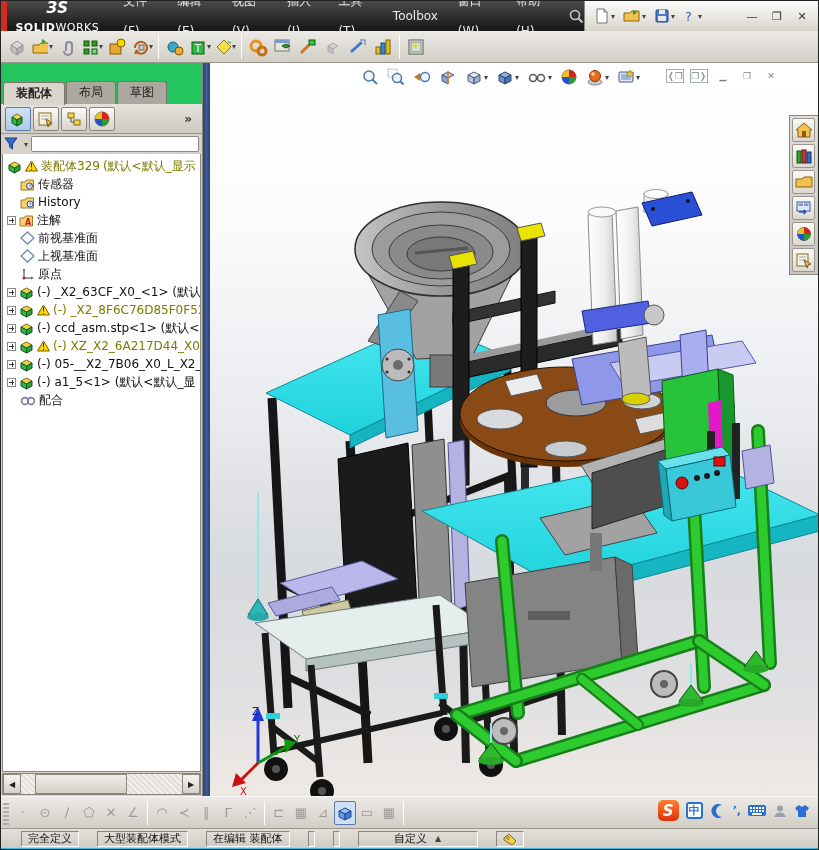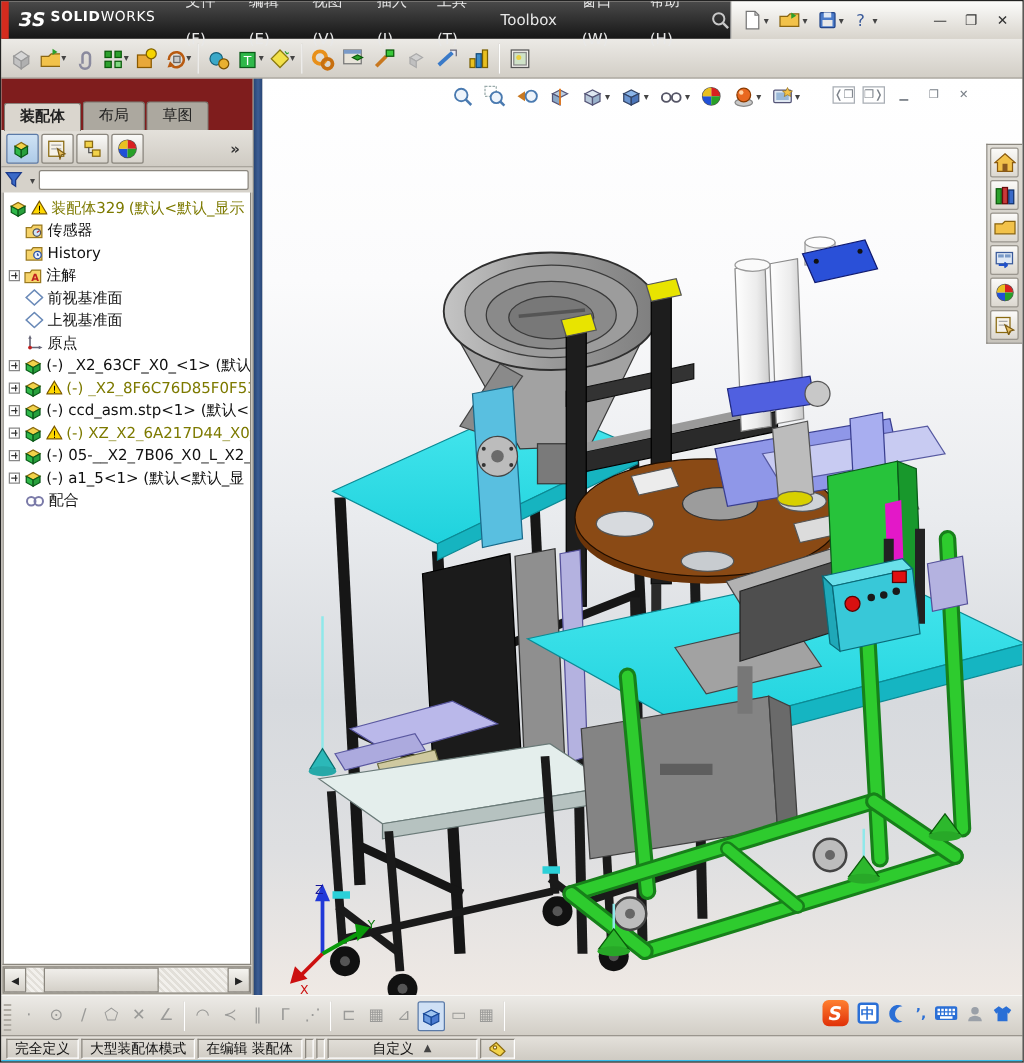--- a/index.html
+++ b/index.html
@@ -4,21 +4,21 @@
 <style>
   html,body{margin:0;padding:0;background:#555;}
   *{box-sizing:border-box;}
   .app{position:relative;width:819px;height:850px;background:#d6d2ca;
        font-family:"DejaVu Sans","Liberation Sans",sans-serif;font-size:12px;
        border:1px solid #222;overflow:hidden;}
   
   .titlebar{height:30px;display:flex;}
   .tb-dark{flex:1;display:flex;align-items:center;background:linear-gradient(#4a4a4a,#161616);}
   .brand-red{width:7px;height:30px;background:#d42b1e;}
-  .brand{display:flex;align-items:flex-start;gap:4px;padding:0 14px 0 8px;color:#fff;}
+  .brand{display:flex;align-items:center;gap:4px;padding:0 14px 0 8px;color:#fff;flex-direction:column;}
   .brand .ds{font-style:italic;font-weight:bold;font-size:15px;}
   .brand .sw{font-size:11px;letter-spacing:.5px;}
   .brand .sw b{font-weight:bold;}
   .menu{display:flex;align-items:center;height:100%;}
   .menu-item{color:#e8e8e8;padding:0 10px;line-height:30px;cursor:default;}
   .tb-search{margin-left:6px;}
   .tb-light{width:234px;background:linear-gradient(#fcfcfb,#d8d4cc);display:flex;align-items:center;
             border-left:1px solid #8a8a8a;padding-left:6px;gap:2px;}
   .qbtn{display:flex;align-items:center;padding:2px;border:1px solid transparent;border-radius:2px;}
   .dd{font-size:8px;color:#444;margin-left:1px;}
@@ -28,21 +28,21 @@
   
   .toolbar2{height:32px;background:linear-gradient(#eceae6,#d2cec6);border-bottom:1px solid #9a968e;
             display:flex;align-items:center;padding-left:4px;gap:1px;}
   .tbi{width:24px;height:26px;display:flex;align-items:center;justify-content:center;border:1px solid transparent;border-radius:2px;}
   .tbsep{width:1px;height:24px;background:#a8a49c;border-right:1px solid #fff;margin:0 3px;}
   
   .main{height:733px;display:flex;}
   .left-panel{width:202px;background:#d6d2ca;display:flex;flex-direction:column;border-right:1px solid #8a867e;}
   .splitter{width:7px;background:linear-gradient(90deg,#274574,#3c5d94,#274574);}
   
-  .ptabs{height:41px;display:flex;align-items:flex-end;background:#7f1d1d;padding-left:2px;gap:1px;}
+  .ptabs{height:41px;display:flex;align-items:flex-end;background:#22c55e;padding-left:2px;gap:1px;}
   .ptab{padding:2px 12px 3px;background:#aca89f;border:1px solid #7a766e;border-bottom:none;
         border-radius:3px 3px 0 0;color:#222;font-size:12px;}
   .ptab.active{background:#dad6ce;font-weight:bold;position:relative;top:1px;}
   
   .ptoolbar{height:30px;background:linear-gradient(#e4e1db,#cfcbc3);display:flex;align-items:center;
             padding:2px 4px;border-bottom:1px solid #9a968e;gap:2px;}
   .pbtn{width:26px;height:24px;display:flex;align-items:center;justify-content:center;
         border:1px solid #8a867e;background:linear-gradient(#fafaf8,#d8d4cc);border-radius:2px;}
   .pbtn.active{background:linear-gradient(#cfe2f4,#aecbe8);border-color:#5a7aa8;}
   .pmore{margin-left:auto;font-weight:bold;color:#333;padding-right:6px;}
@@ -92,21 +92,21 @@
          color:#fff;font-weight:bold;font-size:15px;display:flex;align-items:center;justify-content:center;
          font-style:italic;}
   .imezh{width:17px;height:17px;border:2px solid #2a6fd6;border-radius:3px;color:#2a6fd6;
          font-size:11px;display:flex;align-items:center;justify-content:center;font-weight:bold;background:#fff;}
   
   .statusbar{height:20px;background:linear-gradient(#e4e1db,#cfcbc3);border-top:1px solid #9a968e;
              display:flex;align-items:center;font-size:11px;color:#111;padding:1px 2px;}
   .st-left{flex:1;padding:1px 4px;border:1px solid;border-color:#8a867e #fff #fff #8a867e;height:16px;
            display:flex;align-items:center;}
   .seg{padding:1px 6px;border:1px solid;border-color:#8a867e #fff #fff #8a867e;height:16px;
-       display:flex;align-items:center;margin-left:2px;white-space:nowrap;}
+       display:flex;align-items:center;margin-left:18px;white-space:nowrap;}
   .seg.tiny{width:7px;padding:0;}
   .seg.custom{width:120px;justify-content:center;gap:8px;}
   .taskedge{height:3px;background:linear-gradient(#39c2ee,#1f9bd4);}
   svg{display:block;}
 </style>
 </head>
 <body>
 
 <div class="app">
 

